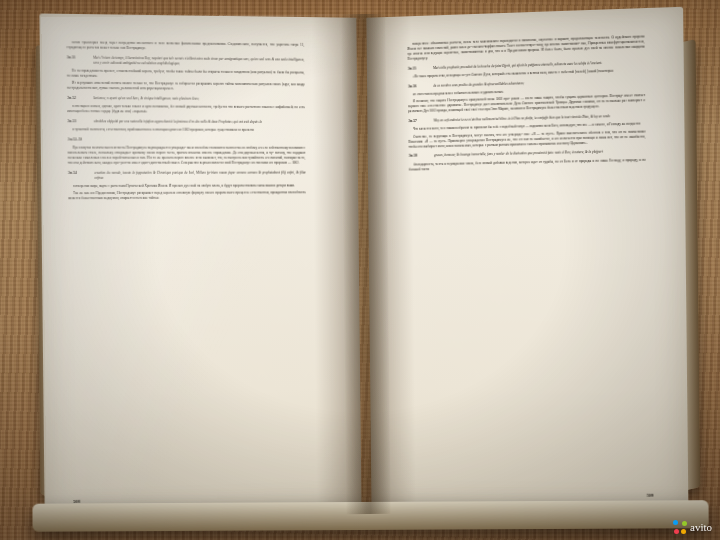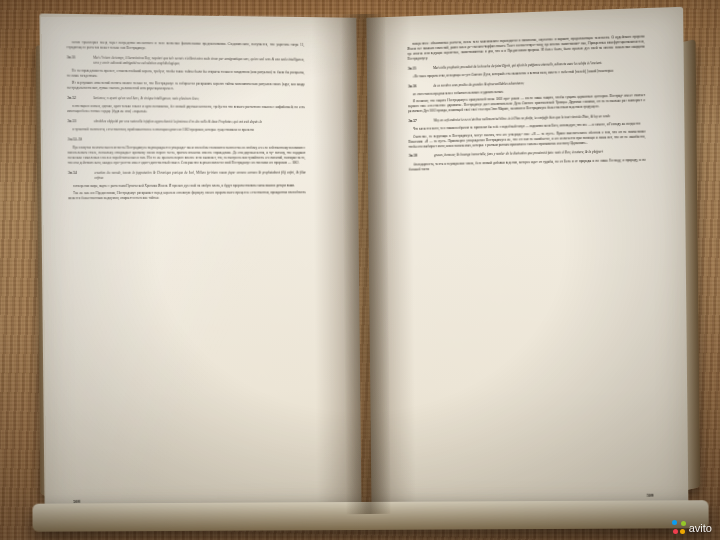--- a/index.html
+++ b/index.html
@@ -90,22 +90,22 @@
     position:absolute;bottom:16px;font-size:4.4px;color:#2a241c;font-weight:bold;
   }
   .page.left .folio{left:28px;}
   .page.right .folio{right:34px;}
 
   
   .glare{position:absolute;inset:0;pointer-events:none;
     background:linear-gradient(115deg, rgba(255,255,255,.30) 0%, rgba(255,255,255,0) 38%);}
 
   
-  .wm{position:absolute;right:8px;bottom:6px;display:flex;align-items:flex-end;gap:3px;
-    color:#fff;font-family:Liberation Sans, sans-serif;font-size:11px;opacity:.92;
+  .wm{position:absolute;right:8px;bottom:6px;display:flex;align-items:center;gap:3px;
+    color:#fff;font-family:Liberation Serif, serif;font-size:11px;opacity:.92;
     text-shadow:0 1px 2px rgba(0,0,0,.5);}
   .wm .dots{position:relative;width:14px;height:14px;}
   .wm .dots i{position:absolute;border-radius:50%;display:block;}
   .wm .d1{width:5px;height:5px;left:0;top:0;background:#00a0ff;}
   .wm .d2{width:5px;height:5px;right:0;top:1px;background:#97cf26;}
   .wm .d3{width:5px;height:5px;left:1px;bottom:0;background:#ff4053;}
   .wm .d4{width:5px;height:5px;right:1px;bottom:0;background:#ffb400;}
 </style>
 </head>
 <body>

